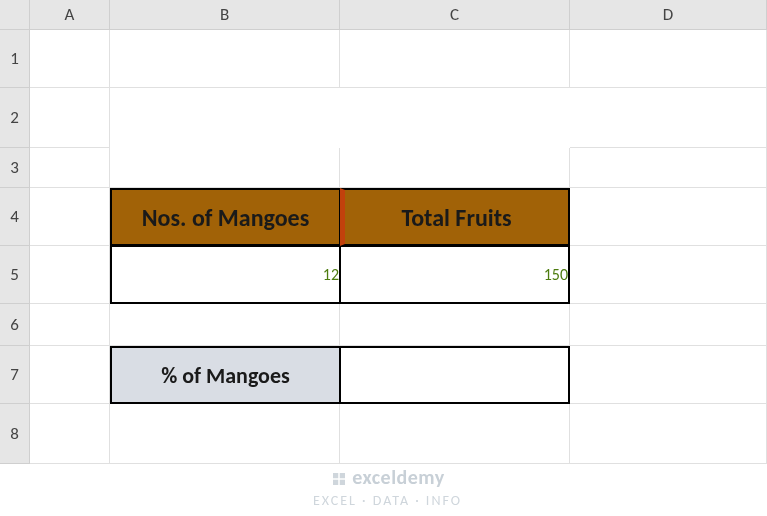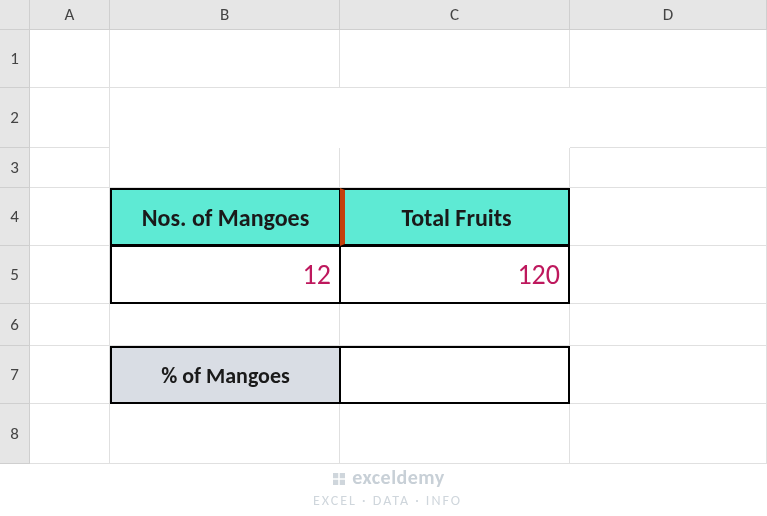--- a/index.html
+++ b/index.html
@@ -56,41 +56,40 @@
     background: #bdd6ee;
     border: 1px solid #bdd6ee;
     display: flex;
     align-items: center;
     justify-content: center;
     font-weight: bold;
     font-size: 27px;
     color: #1a1a1a;
   }
   .table-header-cell {
-    background: #5eead4;
+    background: #a16207;
     border: 2px solid #000;
     display: flex;
     align-items: center;
     justify-content: center;
     font-weight: bold;
     font-size: 24px;
     color: #1a1a1a;
   }
   .thB { grid-column: 3; grid-row: 5; border-right: 1px solid #000; }
   .thC { grid-column: 4; grid-row: 5; border-left: 5px solid #c2410c; }
   .data-cell {
     background: #ffffff;
     border: 2px solid #000;
     border-top: 1px solid #000;
     display: flex;
     align-items: center;
     justify-content: flex-end;
-    padding-right: 8px;
-    font-size: 28px;
-    color: #be185d;
+    font-size: 16px;
+    color: #4d7c0f;
   }
   .dB { grid-column: 3; grid-row: 6; border-right: 1px solid #000; }
   .dC { grid-column: 4; grid-row: 6; border-left: 1px solid #000; }
   .pct-label {
     grid-column: 3; grid-row: 8;
     background: #d9dde4;
     border: 2px solid #000;
     border-right: 1px solid #000;
     display: flex;
     align-items: center;
@@ -164,21 +163,21 @@
   <div class="cell" style="grid-column:4;grid-row:4;"></div>
   <div class="cell" style="grid-column:5;grid-row:4;"></div>
 
   <div class="cell" style="grid-column:2;grid-row:5;"></div>
   <div class="table-header-cell thB">Nos. of Mangoes</div>
   <div class="table-header-cell thC">Total Fruits</div>
   <div class="cell" style="grid-column:5;grid-row:5;"></div>
 
   <div class="cell" style="grid-column:2;grid-row:6;"></div>
   <div class="data-cell dB">12</div>
-  <div class="data-cell dC">120</div>
+  <div class="data-cell dC">150</div>
   <div class="cell" style="grid-column:5;grid-row:6;"></div>
 
   <div class="cell" style="grid-column:2;grid-row:7;"></div>
   <div class="cell" style="grid-column:3;grid-row:7;"></div>
   <div class="cell" style="grid-column:4;grid-row:7;"></div>
   <div class="cell" style="grid-column:5;grid-row:7;"></div>
 
   <div class="cell" style="grid-column:2;grid-row:8;"></div>
   <div class="pct-label">% of Mangoes</div>
   <div class="pct-value"></div>

